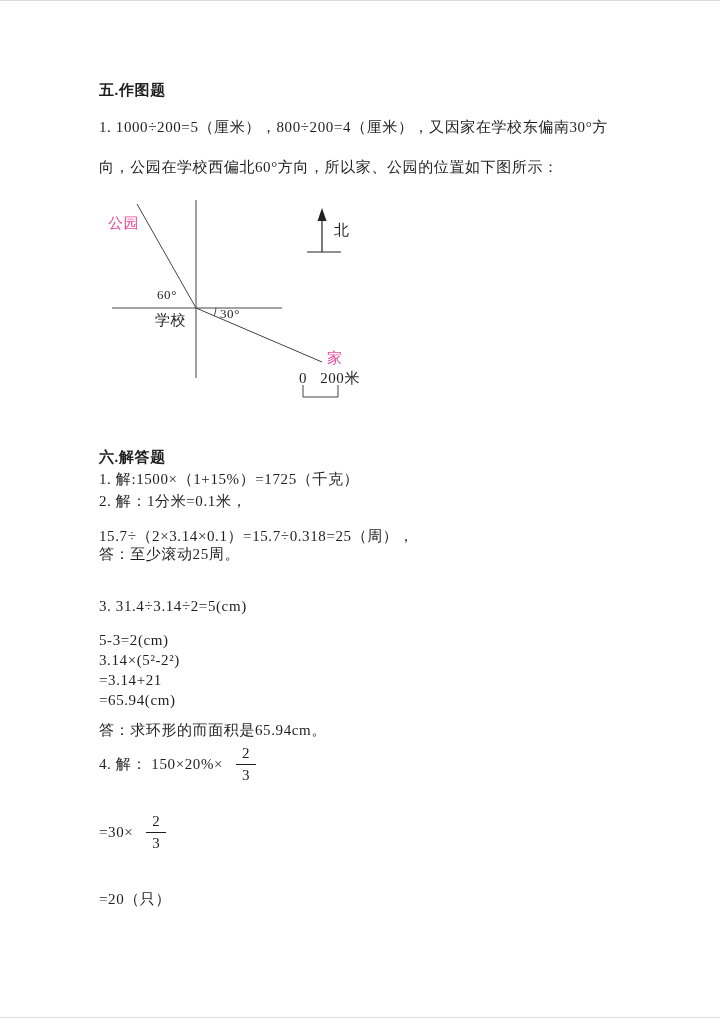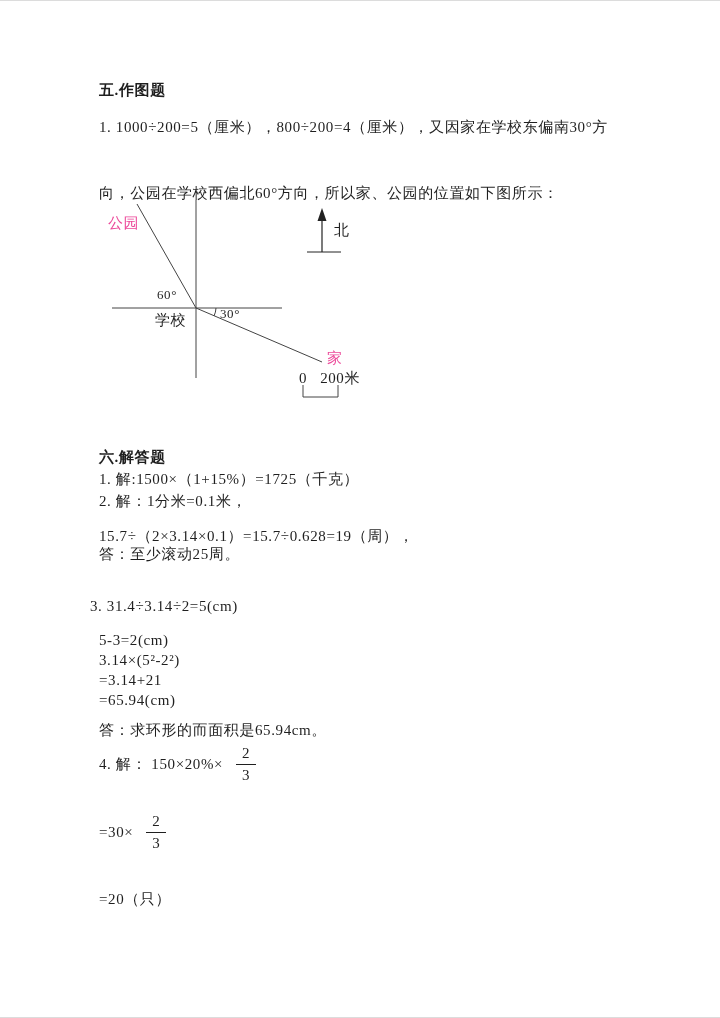--- a/index.html
+++ b/index.html
@@ -43,21 +43,21 @@
 </style>
 </head>
 <body>
 
 <div class="page">
   <div class="hairline" style="top:0;"></div>
   <div class="hairline" style="top:1017px;"></div>
 
   <div class="txt bold" style="left:99px; top:81px;">五.作图题</div>
   <div class="txt" style="left:99px; top:118px;">1. 1000÷200=5（厘米），800÷200=4（厘米），又因家在学校东偏南30°方</div>
-  <div class="txt" style="left:99px; top:158px;margin-top:26px;">向，公园在学校西偏北60°方向，所以家、公园的位置如下图所示：</div>
+  <div class="txt" style="left:99px; top:158px;">向，公园在学校西偏北60°方向，所以家、公园的位置如下图所示：</div>
 
   <svg class="diagram" width="310" height="215" viewBox="0 0 310 215">
     <line x1="116" y1="5" x2="116" y2="183" stroke="#444" stroke-width="1"></line>
     <line x1="32" y1="113" x2="202" y2="113" stroke="#444" stroke-width="1"></line>
     <line x1="116" y1="113" x2="57" y2="9" stroke="#444" stroke-width="1"></line>
     <line x1="116" y1="113" x2="242" y2="167" stroke="#444" stroke-width="1"></line>
     <path d="M 136 113 A 20 20 0 0 1 134 121" fill="none" stroke="#444" stroke-width="1"></path>
     <line x1="242" y1="57" x2="242" y2="22" stroke="#222" stroke-width="1.2"></line>
     <polygon points="242,13 237.5,26 246.5,26" fill="#222"></polygon>
     <line x1="227" y1="57" x2="261" y2="57" stroke="#222" stroke-width="1"></line>
@@ -68,23 +68,23 @@
   <div class="txt" style="left:334px; top:221px;">北</div>
   <div class="txt small" style="left:157px; top:287px;">60°</div>
   <div class="txt" style="left:155px; top:311px;">学校</div>
   <div class="txt small" style="left:220px; top:306px;">30°</div>
   <div class="txt red" style="left:327px; top:349px;">家</div>
   <div class="txt" style="left:299px; top:369px;">0   200米</div>
 
   <div class="txt bold" style="left:99px; top:448px;">六.解答题</div>
   <div class="txt" style="left:99px; top:470px;">1. 解:1500×（1+15%）=1725（千克）</div>
   <div class="txt" style="left:99px; top:492px;">2. 解：1分米=0.1米，</div>
-  <div class="txt" style="left:99px; top:527px;">15.7÷（2×3.14×0.1）=15.7÷0.628=19（周），</div>
+  <div class="txt" style="left:99px; top:527px;">15.7÷（2×3.14×0.1）=15.7÷0.318=25（周），</div>
   <div class="txt" style="left:99px; top:545px;">答：至少滚动25周。</div>
-  <div class="txt" style="left:90px; top:597px;">3. 31.4÷3.14÷2=5(cm)</div>
+  <div class="txt" style="left:99px; top:597px;">3. 31.4÷3.14÷2=5(cm)</div>
   <div class="txt" style="left:99px; top:631px;">5-3=2(cm)</div>
   <div class="txt" style="left:99px; top:651px;">3.14×(5²-2²)</div>
   <div class="txt" style="left:99px; top:671px;">=3.14+21</div>
   <div class="txt" style="left:99px; top:691px;">=65.94(cm)</div>
   <div class="txt" style="left:99px; top:721px;">答：求环形的而面积是65.94cm。</div>
 
   <div class="frac-row" style="left:99px; top:744px;">
     <span>4. 解： 150×20%×</span>
     <span class="frac">
       <span class="num">2</span>

